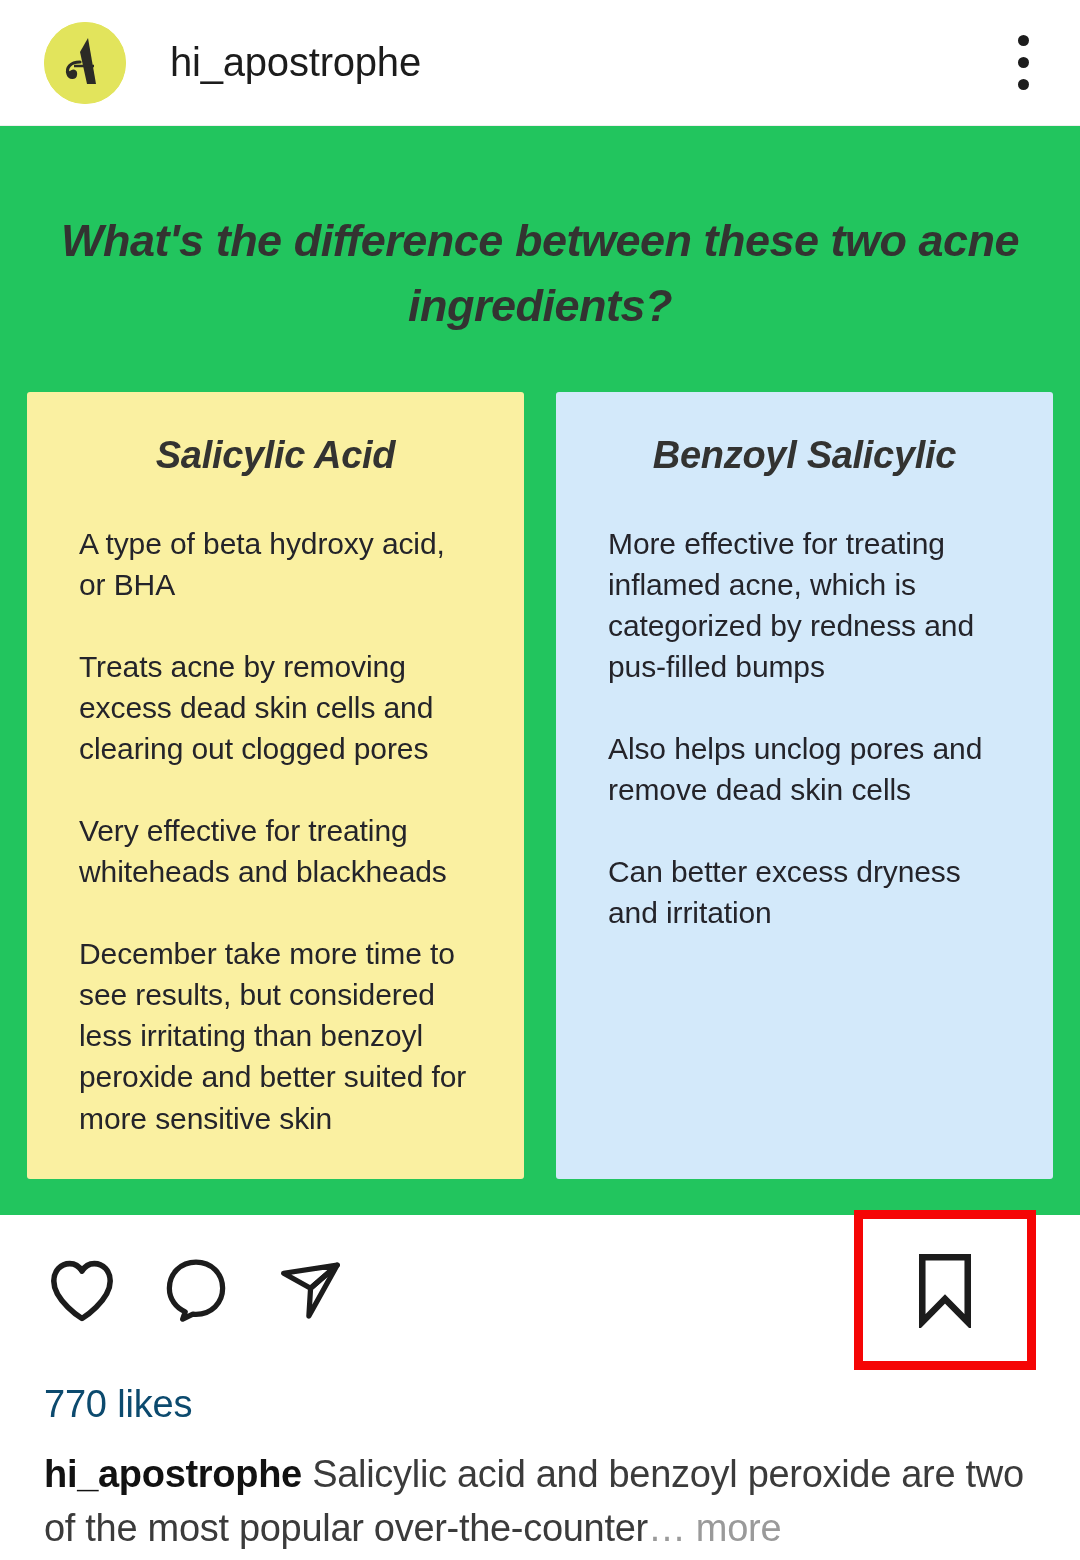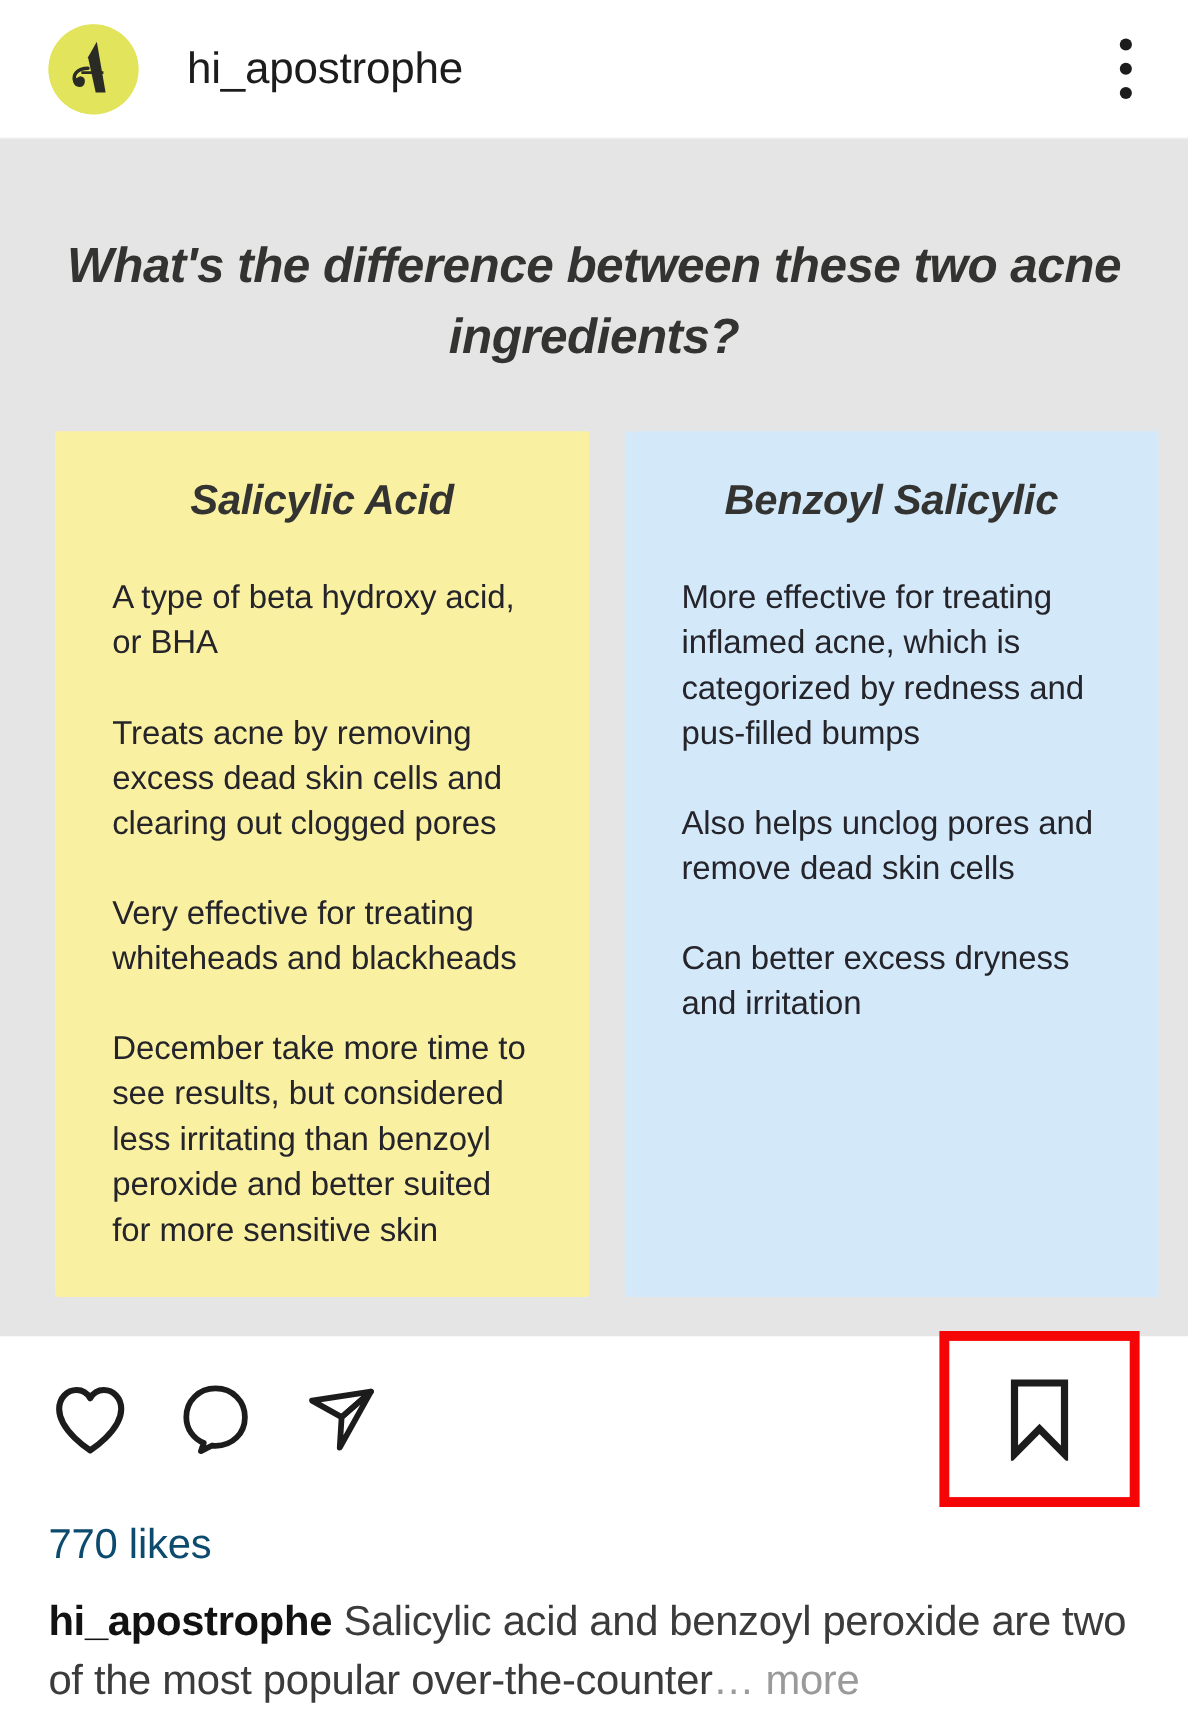--- a/index.html
+++ b/index.html
@@ -66,42 +66,41 @@
     width: 11px;
     height: 11px;
     border-radius: 50%;
     background: #1c1c1c;
   }
 
   
   .post-image {
     position: relative;
     height: 1089px;
-    background: #e5e5e5;
+    background: #22c55e;
     padding: 0 27px;
   }
 
   .graphic-title {
     padding-top: 82px;
     text-align: center;
     font-size: 45px;
     line-height: 1.45;
     font-weight: 700;
     font-style: italic;
     color: #333331;
     letter-spacing: -0.5px;
     padding-left: 30px;
     padding-right: 30px;
   }
 
   .cards {
     display: flex;
     gap: 32px;
     margin-top: 53px;
-    margin-left: 23px;
   }
 
   .card {
     flex: 1 1 0;
     border-radius: 3px;
     padding: 42px 52px 40px 52px;
     min-height: 776px;
   }
   .card.yellow { background: #faf0a1; }
   .card.blue   { background: #d3e9fa; }

